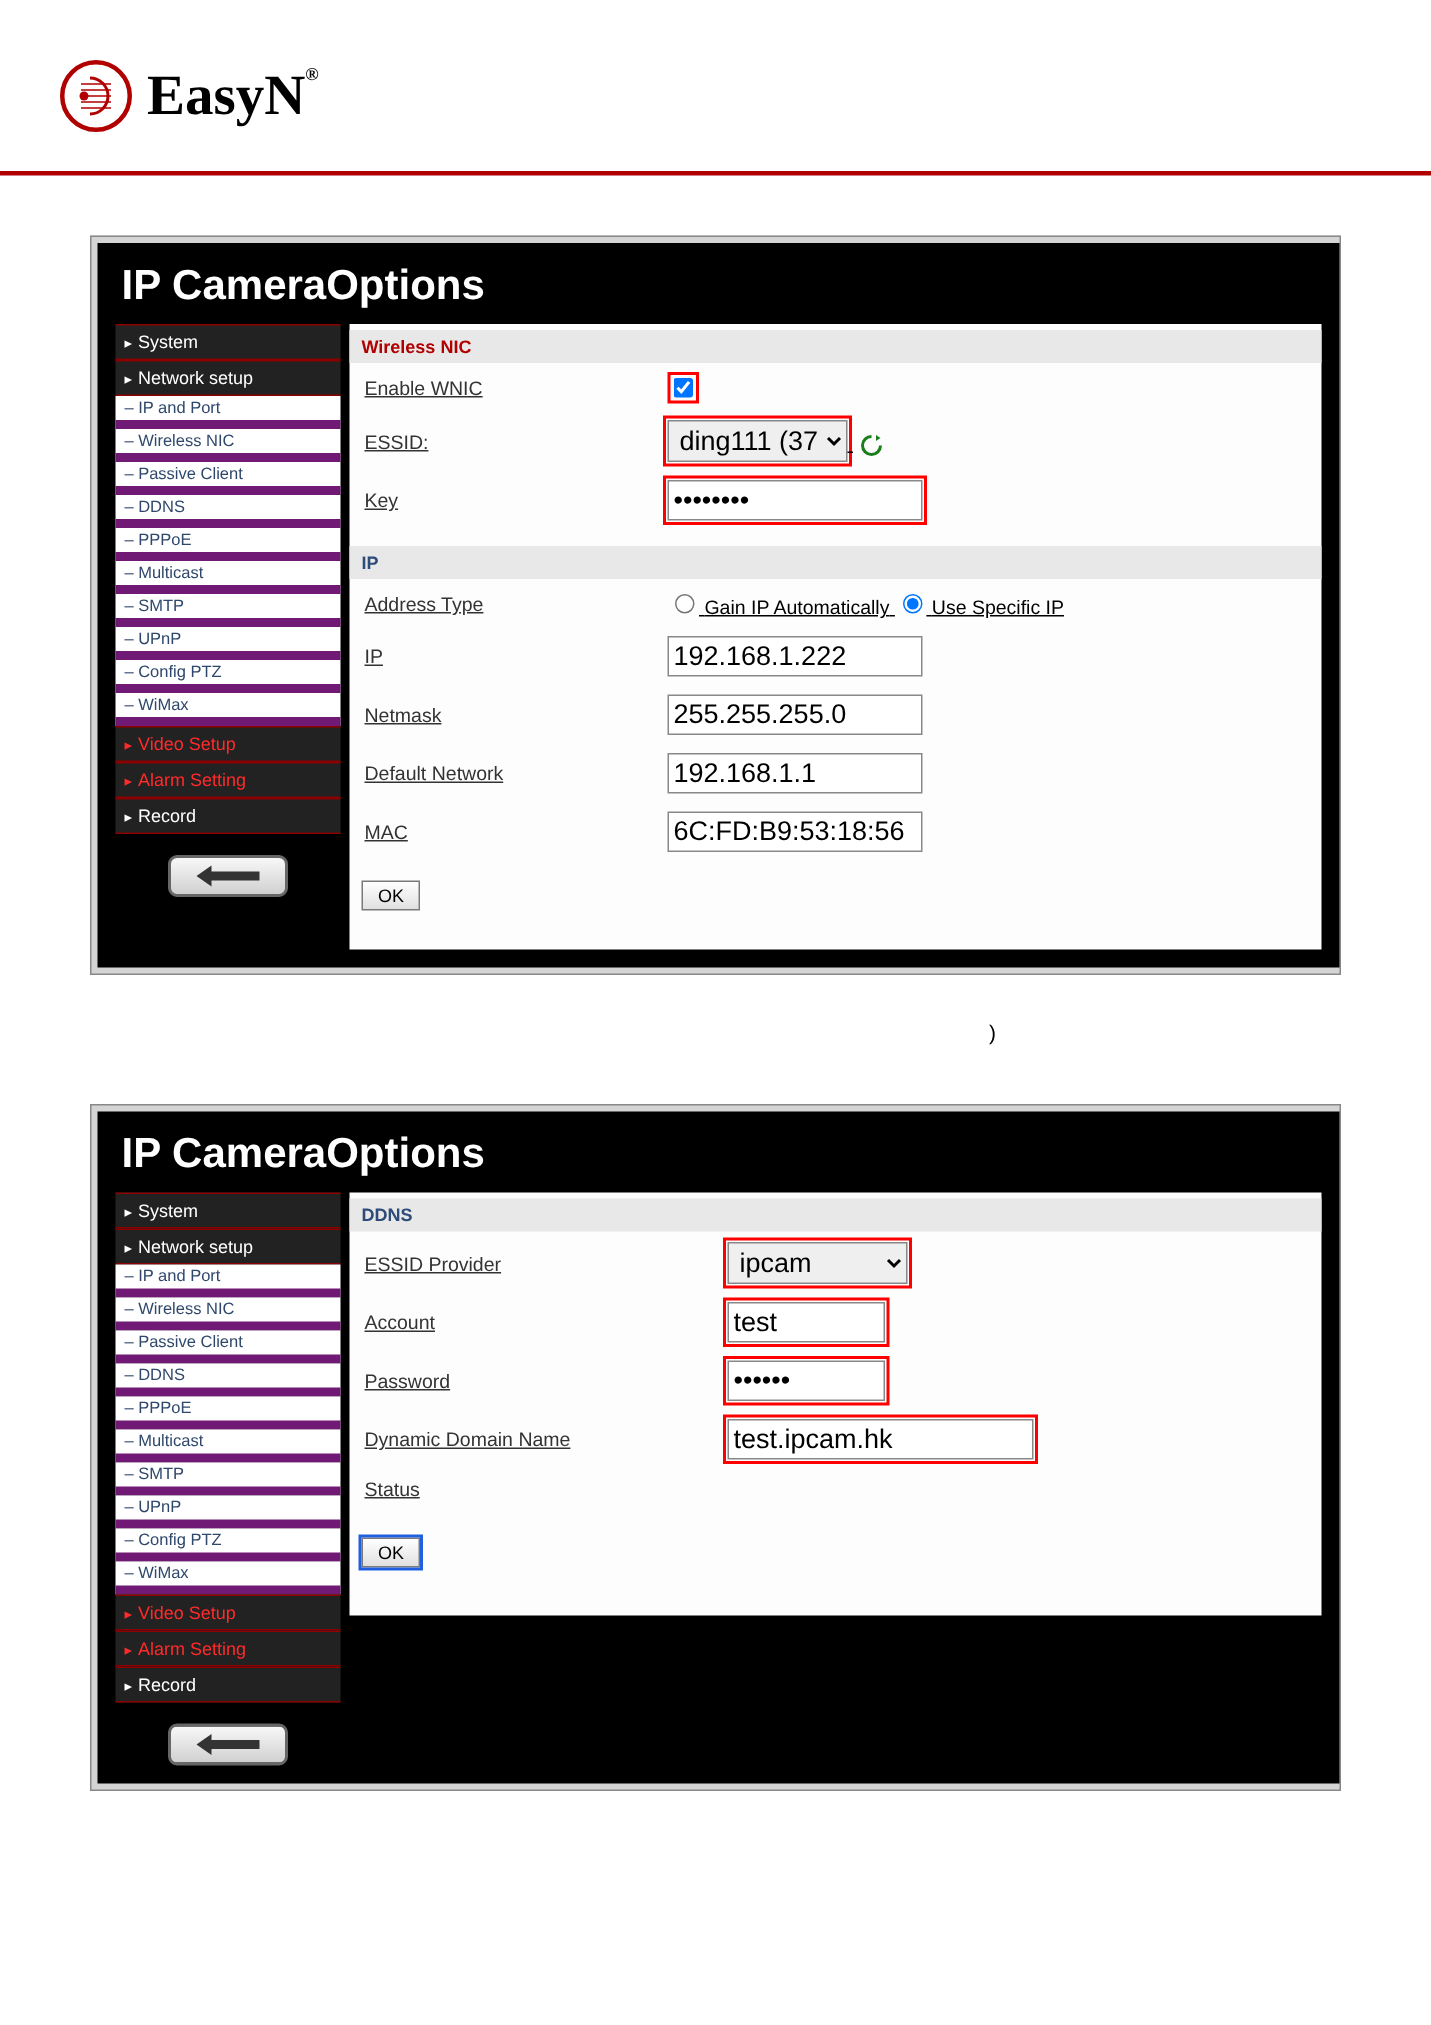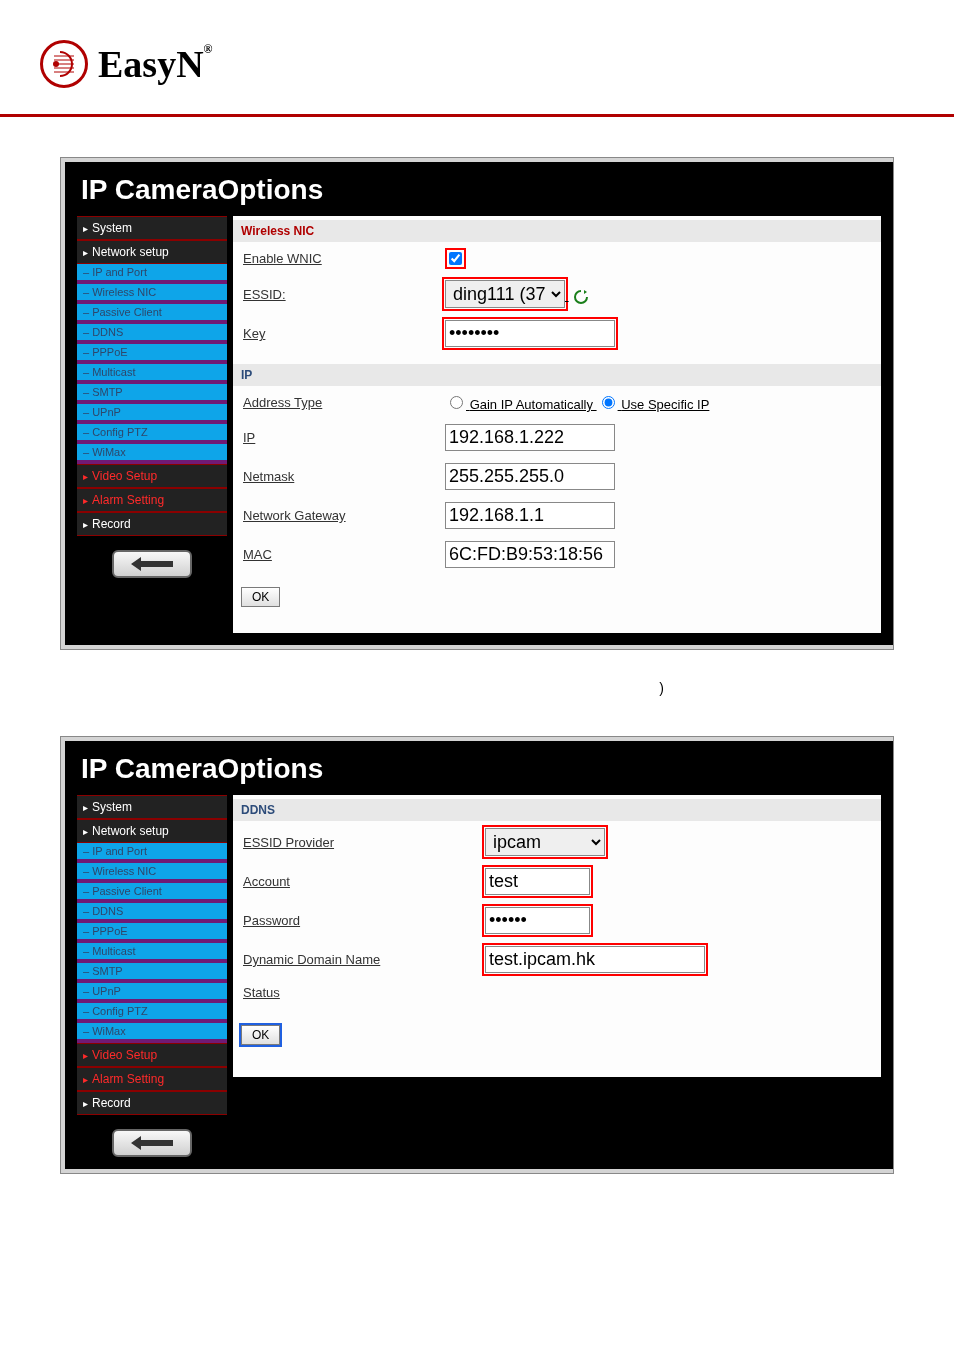--- a/index.html
+++ b/index.html
@@ -76,25 +76,25 @@
     border-top: 1px solid #8b0000;
     cursor: pointer;
   }
   .nav-cat::before {
     content: "▸";
     margin-right: 4px;
     font-size: 10px;
   }
   .nav-cat.expanded::before { content: "▸"; }
   .sub-item {
-    background: #0ea5e9;
+    background: #ffffff;
     color: #2e476b;
     padding: 2px 6px;
     font-size: 11px;
-    border-bottom: 4px solid #701a75;
+    border-bottom: 6px solid #701a75;
     cursor: pointer;
   }
   .sub-item::before {
     content: "–";
     margin-right: 3px;
     color: #2e476b;
   }
   .danger { color: #ff2a2a; }
 
   .back-btn {
@@ -159,21 +159,21 @@
     padding: 10px 290px 40px 0;
     font-size: 14px;
     color: #000;
   }
 
   .checkbox-red { outline:2px solid #ff0000; outline-offset:2px; }
 
   select.small { width: 120px; }
   input.medium { width: 170px; }
   input.short { width: 105px; }
-  input.long { width: 220px; }
+  input.long { width: 204px; }
 </style>
 </head>
 <body>
 
 <div class="page-header">
   <div class="brand">
     <span class="logo-circle">
       <svg viewBox="0 0 36 36">
           <circle cx="10" cy="18" r="3" fill="#b00000"></circle>
           <path d="M14 6 A12 12 0 0 1 14 30" fill="none" stroke="#b00000" stroke-width="2"></path>
@@ -263,21 +263,21 @@
             </tr>
             <tr>
               <td class="label-cell">IP</td>
               <td><input type="text" class="medium" value="192.168.1.222" style=""></td>
             </tr>
             <tr>
               <td class="label-cell">Netmask</td>
               <td><input type="text" class="medium" value="255.255.255.0" style=""></td>
             </tr>
             <tr>
-              <td class="label-cell">Network Gateway</td>
+              <td class="label-cell">Default Network</td>
               <td><input type="text" class="medium" value="192.168.1.1" style=""></td>
             </tr>
             <tr>
               <td class="label-cell">MAC</td>
               <td><input type="text" class="medium" value="6C:FD:B9:53:18:56" style=""></td>
             </tr>
           </tbody>
             </table>
 
           <div style="padding:12px 8px;">

